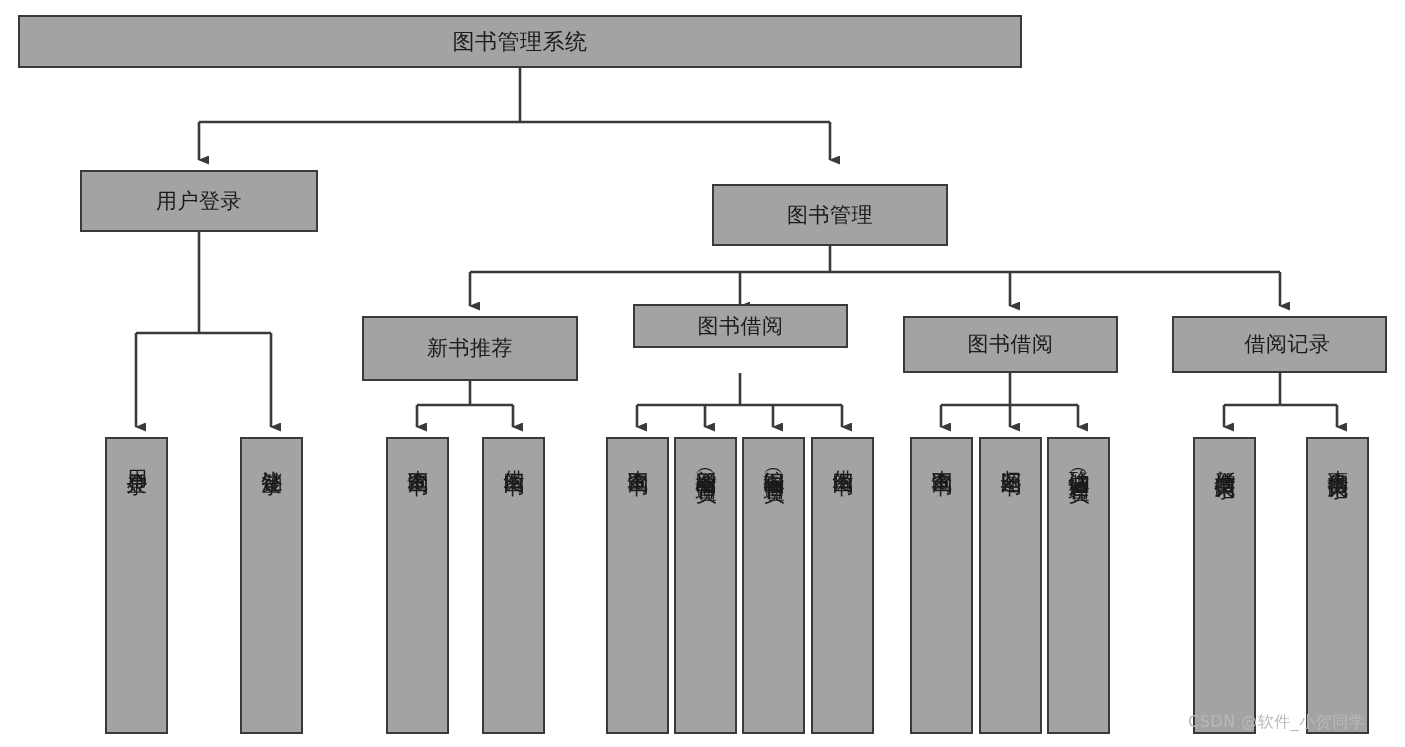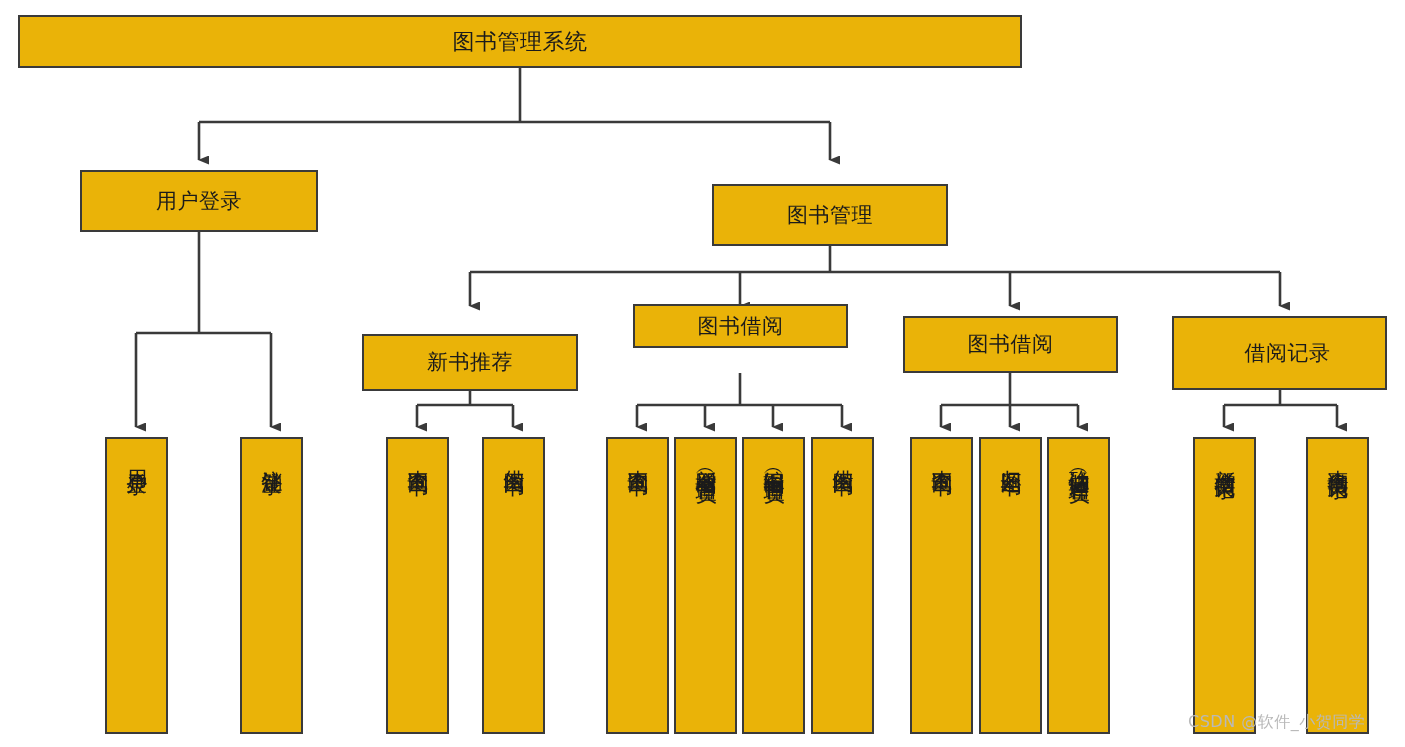--- a/index.html
+++ b/index.html
@@ -22,21 +22,21 @@
     position: absolute;
     left: 0;
     top: 0;
     width: 1405px;
     height: 747px;
     pointer-events: none;
   }
   .node {
     position: absolute;
     box-sizing: border-box;
-    background: #eab308;
+    background: #a3a3a3;
     border: 2px solid #3a3a3a;
     display: flex;
     align-items: center;
     justify-content: center;
     color: #1b1b1b;
   }
   .node-label {
     display: block;
     text-align: center;
     line-height: 1.18;
@@ -134,33 +134,33 @@
   </div>
 
   <div class="node horiz" style="left:80px; top:170px; width:238px; height:62px;">
     <span class="node-label">用户登录</span>
   </div>
 
   <div class="node horiz" style="left:712px; top:184px; width:236px; height:62px;">
     <span class="node-label">图书管理</span>
   </div>
 
-  <div class="node horiz" style="left:362px; top:334px; width:216px; height:57px;">
+  <div class="node horiz" style="left:362px; top:316px; width:216px; height:65px;">
     <span class="node-label">新书推荐</span>
   </div>
 
   <div class="node horiz" style="left:633px; top:304px; width:215px; height:44px;">
     <span class="node-label">图书借阅</span>
   </div>
 
   <div class="node horiz" style="left:903px; top:316px; width:215px; height:57px;">
     <span class="node-label">图书借阅</span>
   </div>
 
-  <div class="node horiz" style="left:1172px; top:316px; width:215px; height:74px;padding-left:16px;">
+  <div class="node horiz" style="left:1172px; top:316px; width:215px; height:57px;padding-left:16px;">
     <span class="node-label">借阅记录</span>
   </div>
 
   <div class="node vert" style="left:105px; top:437px; width:63px; height:297px;">
     <span class="node-label">用户登录</span>
   </div>
 
   <div class="node vert" style="left:240px; top:437px; width:63px; height:297px;">
     <span class="node-label">注销登录</span>
   </div>

